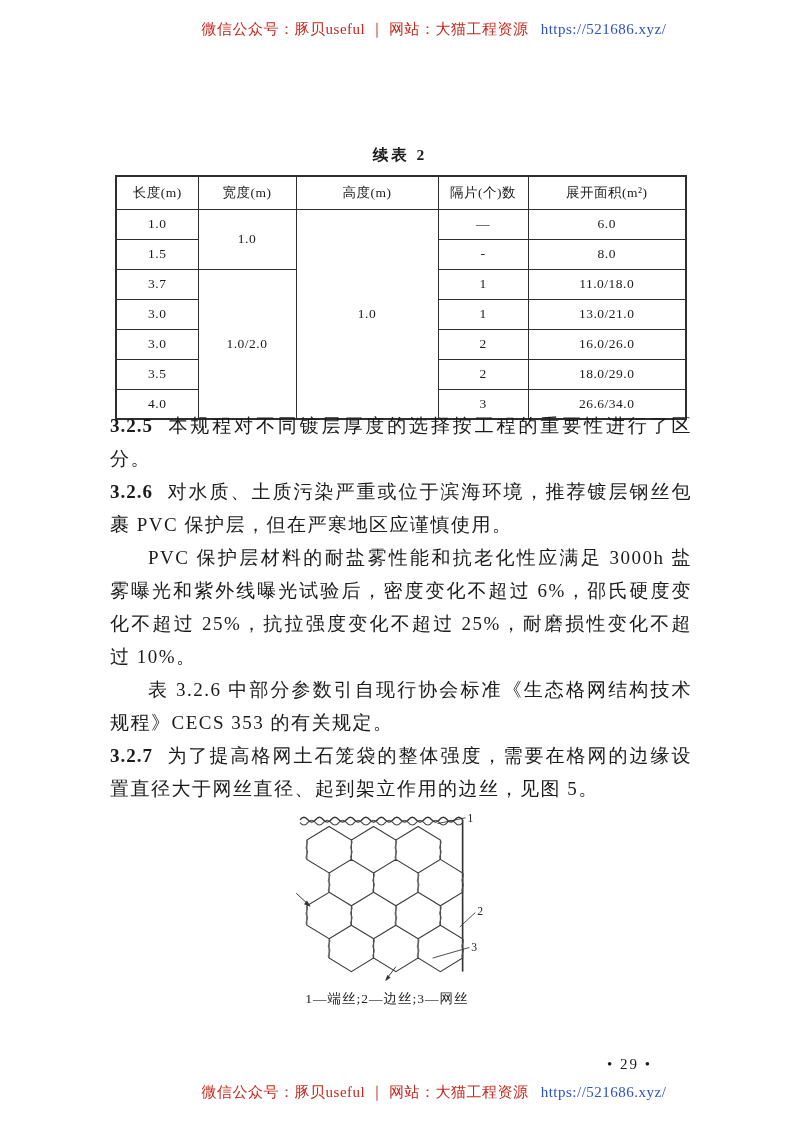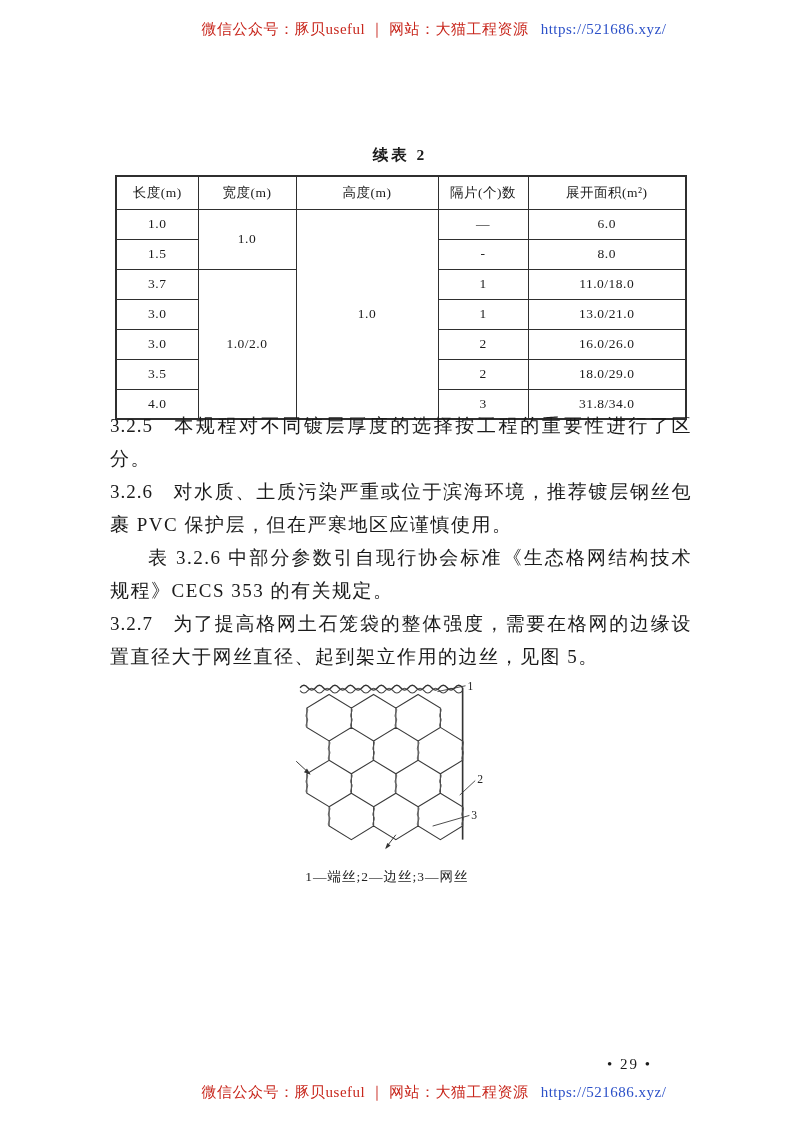--- a/index.html
+++ b/index.html
@@ -54,36 +54,36 @@
   .spec-table th{ height:33px; }
 
   
   .body-text{
     position:absolute; left:110px; top:409px; width:582px;
     font-size:19px; line-height:33px; letter-spacing:1.5px;
     text-align:justify;
   }
   .para{ text-indent:0; }
   .para.indent{ text-indent:2em; }
-  .secnum{ font-weight:normal; margin-right:20px; letter-spacing:1px; }
+  .secnum{ font-weight:bold; margin-right:14px; letter-spacing:1px; }
 
   
   .figure-block{ margin-top:6px; }
   .mesh-svg{ display:block; margin-left:185px; }
   .mesh-svg text{
     font-family:"Liberation Serif","DejaVu Serif",serif;
     font-size:12px; fill:#222; letter-spacing:0;
   }
   .figure-caption{
     text-align:center; font-size:15.5px; letter-spacing:2px;
     margin-top:8px; margin-right:28px; line-height:22px;
   }
   .figure-legend{
     text-align:center; font-size:13.5px; letter-spacing:1px;
-    margin-top:10px; margin-right:28px; color:#222; line-height:18px;
+    margin-right:28px; color:#222; line-height:18px;
   }
 
   .page-number{
     position:absolute; top:1056px; right:148px;
     font-size:15px; letter-spacing:2px;
   }
 </style>
 </head>
 <body>
 
@@ -141,29 +141,30 @@
         <td>16.0/26.0</td>
       </tr>
       <tr>
         <td>3.5</td>
         <td>2</td>
         <td>18.0/29.0</td>
       </tr>
       <tr>
         <td>4.0</td>
         <td>3</td>
-        <td>31.8/34.0</td>
+        <td>26.6/34.0</td>
       </tr>
     </tbody>
       </table>
   </div>
 
   <div class="body-text">
     <p class="para"><span class="secnum">3.2.5</span><span>本规程对不同镀层厚度的选择按工程的重要性进行了区分。</span></p>
     <p class="para"><span class="secnum">3.2.6</span><span>对水质、土质污染严重或位于滨海环境，推荐镀层钢丝包裹 PVC 保护层，但在严寒地区应谨慎使用。</span></p>
+    <p class="para indent">PVC 保护层材料的耐盐雾性能和抗老化性应满足 3000h 盐雾曝光和紫外线曝光试验后，密度变化不超过 6%，邵氏硬度变化不超过 25%，抗拉强度变化不超过 25%，耐磨损性变化不超过 10%。</p>
     <p class="para indent">表 3.2.6 中部分参数引自现行协会标准《生态格网结构技术规程》CECS 353 的有关规定。</p>
     <p class="para"><span class="secnum">3.2.7</span><span>为了提高格网土石笼袋的整体强度，需要在格网的边缘设置直径大于网丝直径、起到架立作用的边丝，见图 5。</span></p>
 
     <div class="figure-block">
       <svg class="mesh-svg" width="194" height="179" viewBox="0 0 200 185" xmlns="http://www.w3.org/2000/svg">
 
         <path d="M5,9 q4,-5 8,0 t8,0 t8,0 t8,0 t8,0 t8,0 t8,0 t8,0 t8,0 t8,0 t8,0 t8,0 t8,0 t8,0 t8,0 t8,0 t8,0 t8,0 t8,0 t8,0 t8,0" fill="none" stroke="#333" stroke-width="1.4"></path>
         <path d="M5,12 q4,5 8,0 t8,0 t8,0 t8,0 t8,0 t8,0 t8,0 t8,0 t8,0 t8,0 t8,0 t8,0 t8,0 t8,0 t8,0 t8,0 t8,0 t8,0 t8,0 t8,0 t8,0" fill="none" stroke="#444" stroke-width="1.1"></path>
 
         <path d="M173,9 L173,166" fill="none" stroke="#333" stroke-width="1.7"></path>

